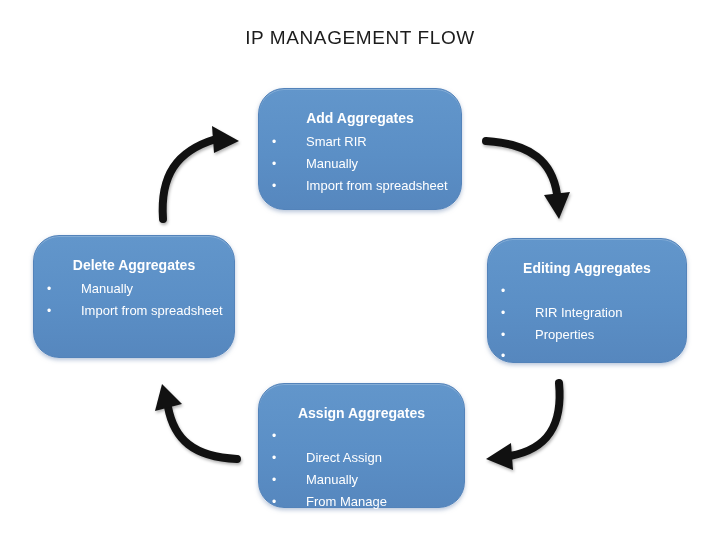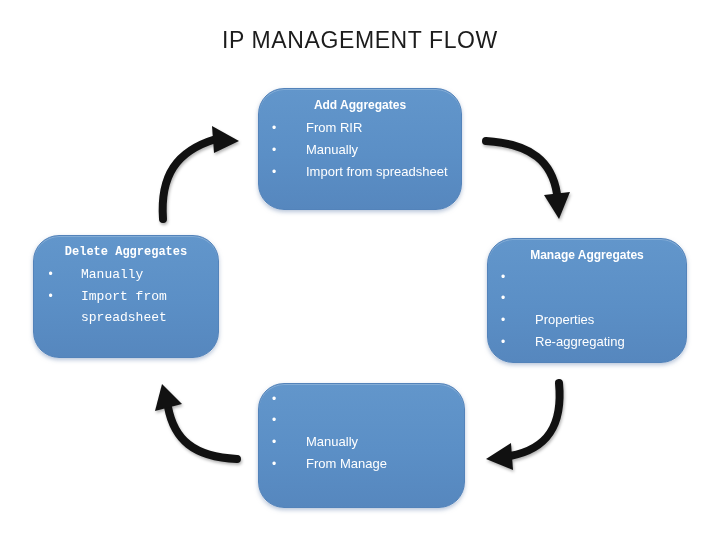--- a/index.html
+++ b/index.html
@@ -14,43 +14,43 @@
     height: 540px;
     background: #ffffff;
     overflow: hidden;
   }
   .diagram-title {
     position: absolute;
     top: 27px;
     left: 0;
     width: 720px;
     text-align: center;
-    font-size: 23px;
+    font-size: 19px;
     letter-spacing: 0.6px;
     color: #1c1c1c;
     font-weight: 400;
   }
   .node {
     position: absolute;
     border-radius: 26px;
     background: linear-gradient(180deg, #6296cb 0%, #5b8fc6 55%, #5687be 100%);
     border: 1px solid #5383ba;
     box-shadow: 0 2px 4px rgba(125, 150, 185, 0.55), inset 0 1px 0 rgba(255,255,255,0.22);
     box-sizing: border-box;
     color: #ffffff;
   }
   .node-add    { left: 258px; top:  88px; width: 204px; height: 122px; }
   .node-manage { left: 487px; top: 238px; width: 200px; height: 125px; }
   .node-assign { left: 258px; top: 383px; width: 207px; height: 125px; }
-  .node-delete { left:  33px; top: 235px; width: 186px; height: 123px; font-family: Liberation Mono, monospace; }
+  .node-delete { left:  33px; top: 235px; width: 202px; height: 123px; }
   .node-title {
     margin: 0;
-    padding-top: 9px;
+    padding-top: 21px;
     text-align: center;
-    font-size: 12px;
+    font-size: 14px;
     font-weight: 700;
     color: #ffffff;
   }
   .node-list {
     list-style: none;
     margin: 5px 0 0 0;
     padding: 0;
   }
   .node-list li {
     display: flex;
@@ -111,60 +111,62 @@
       <path class="arrow-stroke" d="M237,459 C193,457 174,439 168,407"></path>
       <polygon class="arrow-head" points="162,384 182,404 155,411"></polygon>
     </g>
   </svg>
 
   <div class="node node-add">
     <div class="node-title">Add Aggregates</div>
     <ul class="node-list">
       <li>
           <span class="bullet-dot">•</span>
-          <span>From RIR</span>
+          <span>Smart RIR</span>
         </li>
       <li>
           <span class="bullet-dot">•</span>
           <span>Manually</span>
         </li>
       <li>
           <span class="bullet-dot">•</span>
           <span>Import from spreadsheet</span>
         </li>
     </ul>
   </div>
 
   <div class="node node-manage">
-    <div class="node-title">Manage Aggregates</div>
+    <div class="node-title">Editing Aggregates</div>
     <ul class="node-list">
       <li>
           <span class="bullet-dot">•</span>
         </li>
       <li>
           <span class="bullet-dot">•</span>
+          <span>RIR Integration</span>
         </li>
       <li>
           <span class="bullet-dot">•</span>
           <span>Properties</span>
         </li>
       <li>
           <span class="bullet-dot">•</span>
-          <span>Re-aggregating</span>
         </li>
     </ul>
   </div>
 
   <div class="node node-assign">
+    <div class="node-title">Assign Aggregates</div>
     <ul class="node-list">
       <li>
           <span class="bullet-dot">•</span>
         </li>
       <li>
           <span class="bullet-dot">•</span>
+          <span>Direct Assign</span>
         </li>
       <li>
           <span class="bullet-dot">•</span>
           <span>Manually</span>
         </li>
       <li>
           <span class="bullet-dot">•</span>
           <span>From Manage</span>
         </li>
     </ul>

